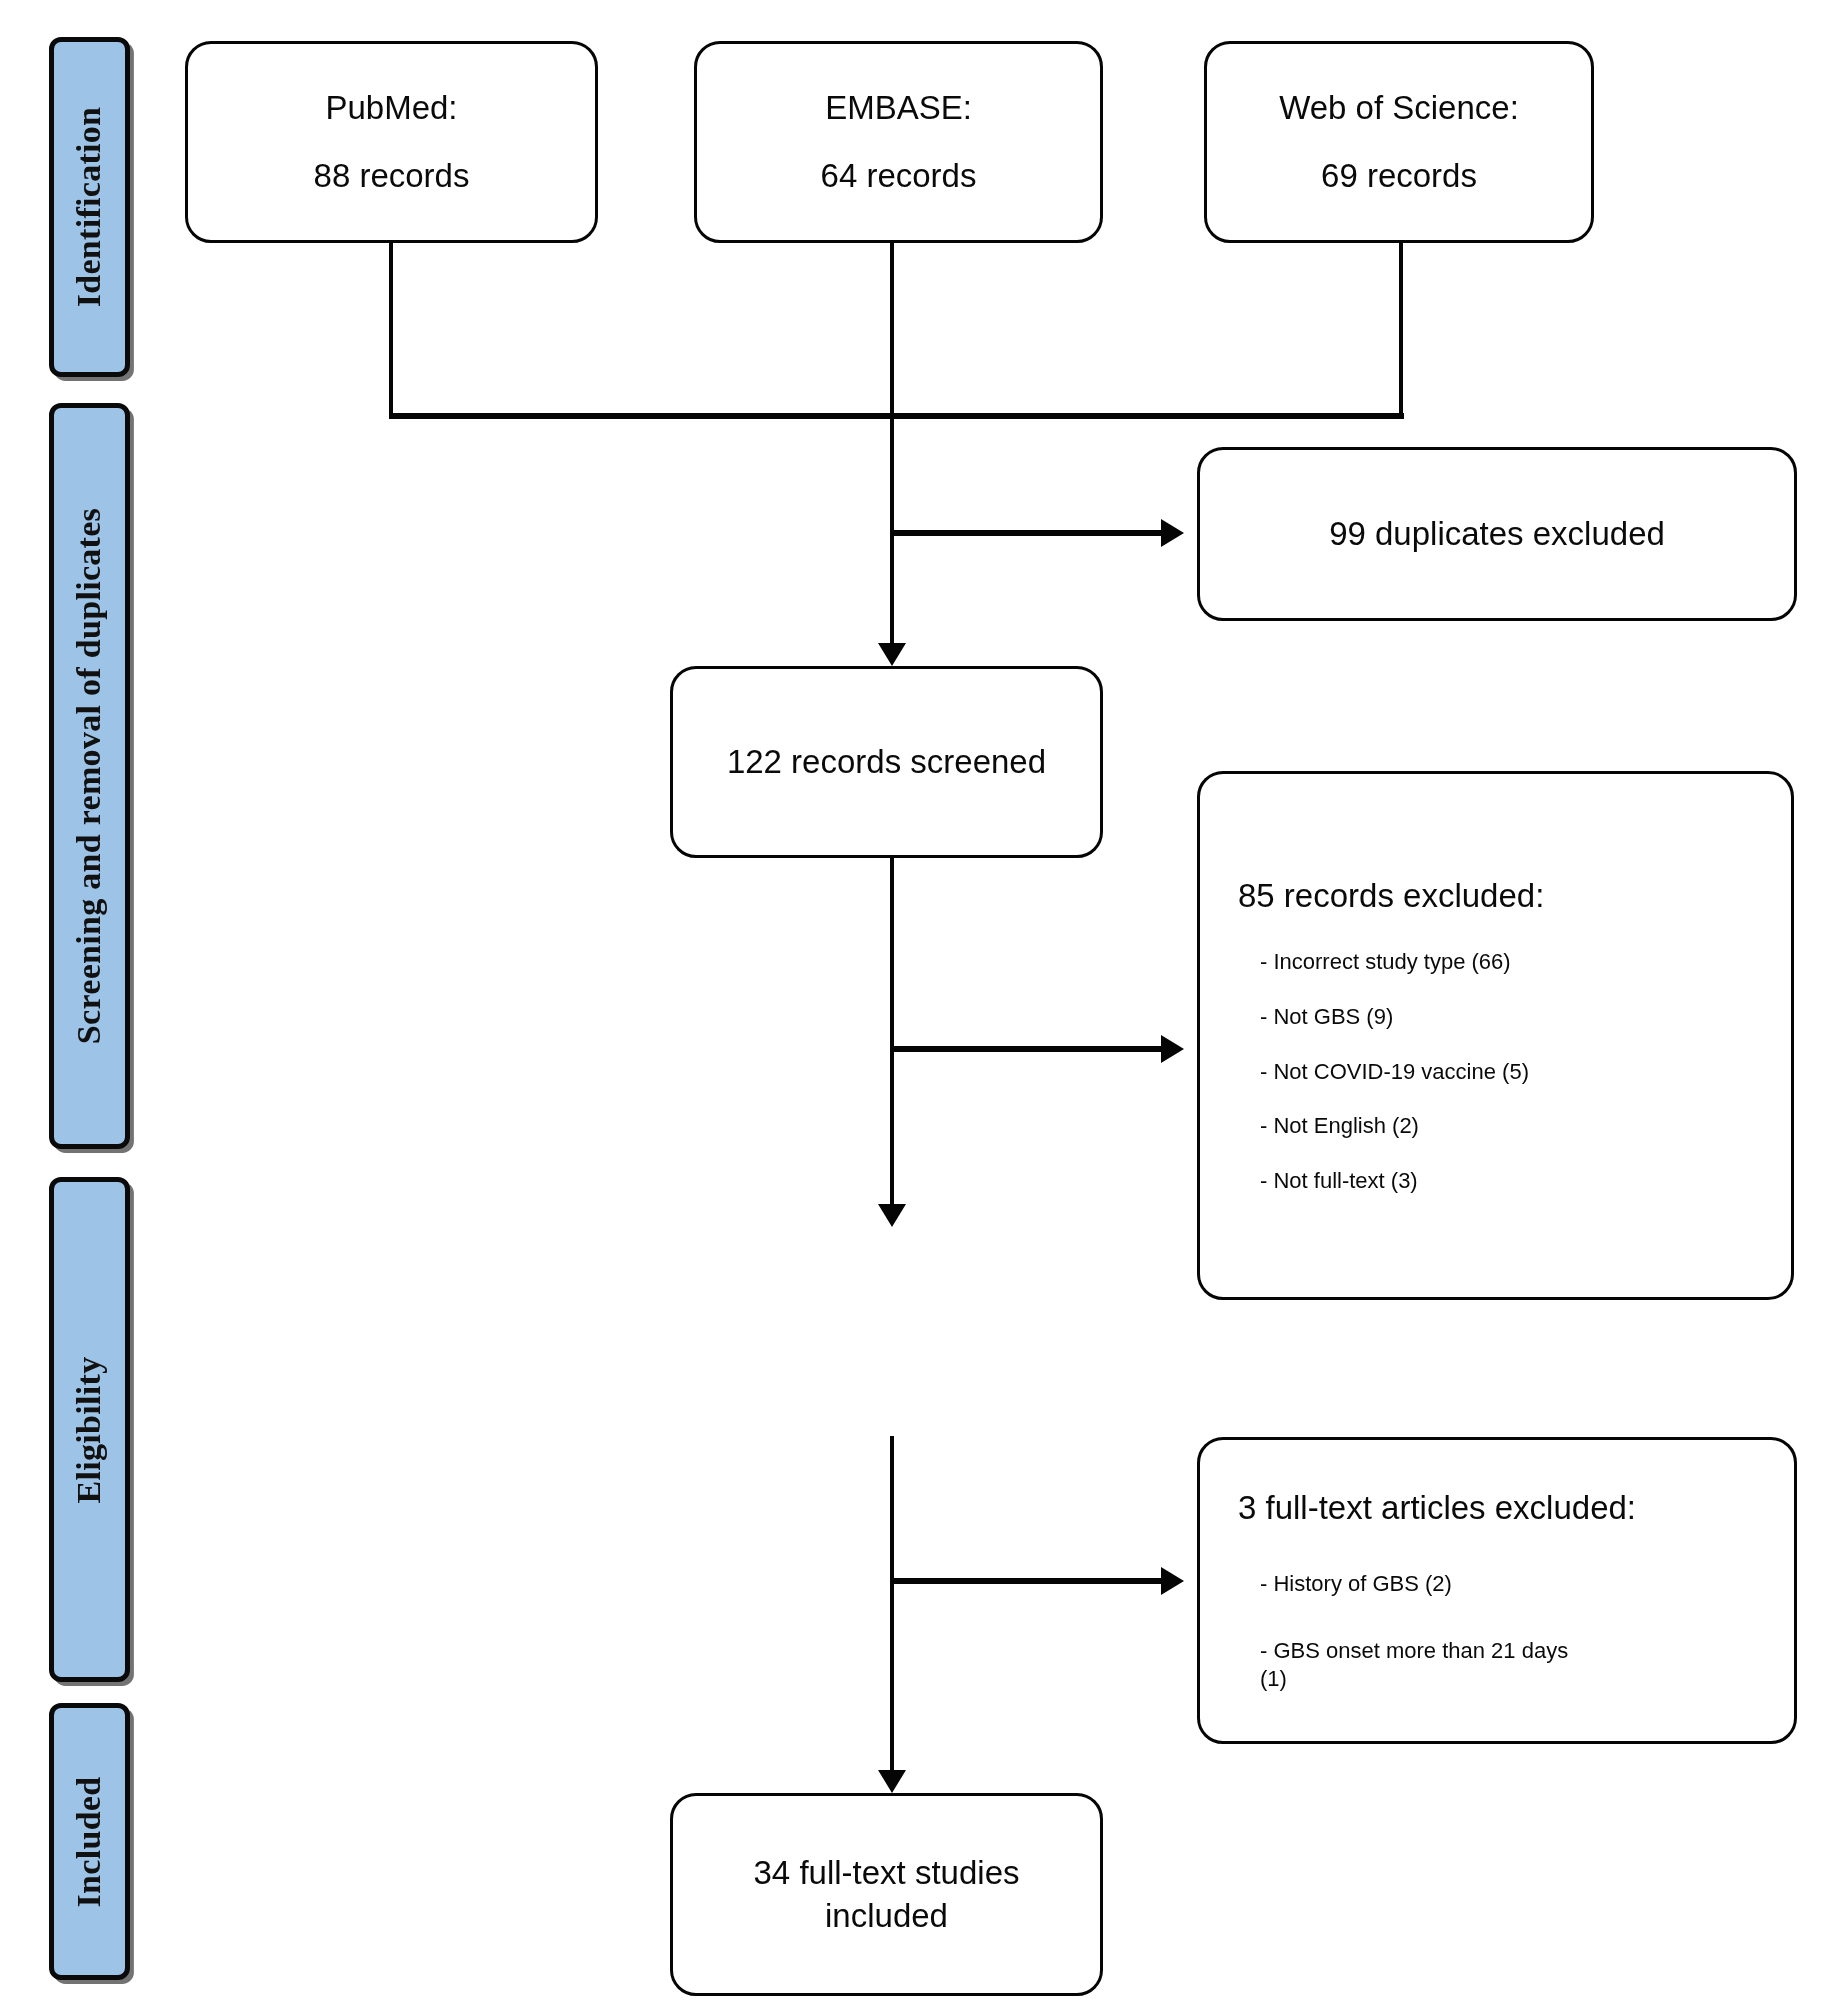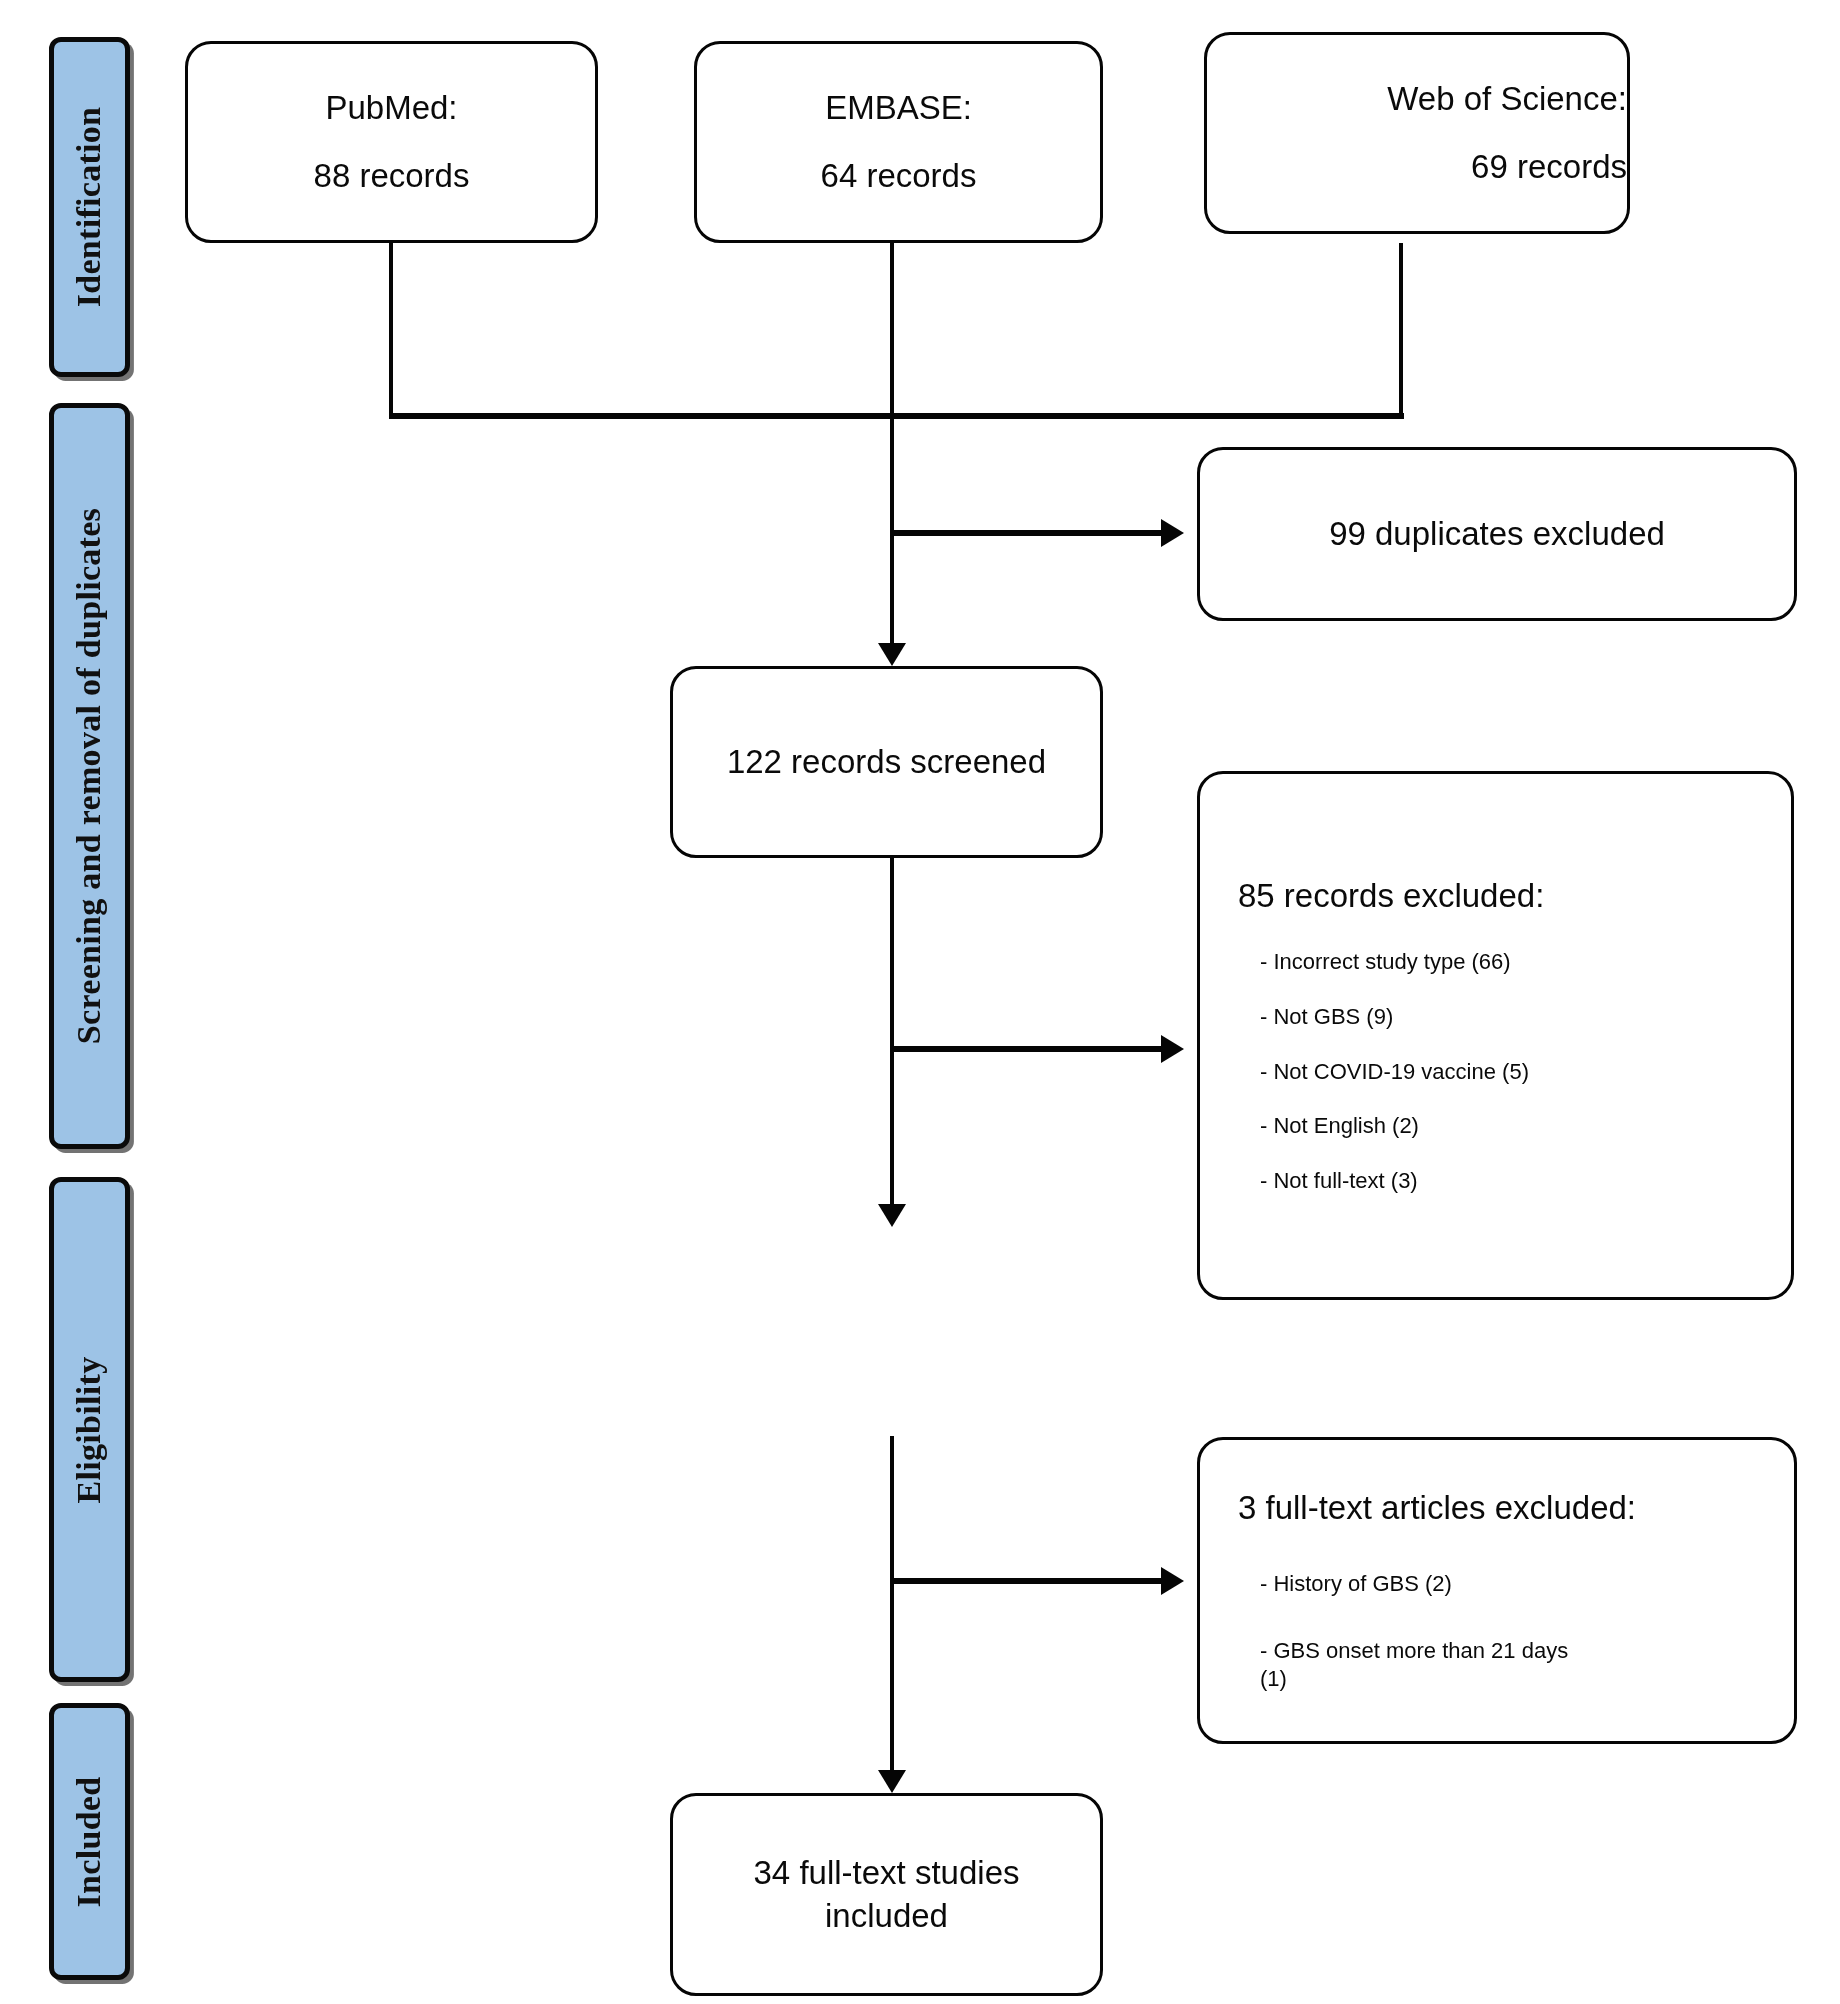--- a/index.html
+++ b/index.html
@@ -113,21 +113,21 @@
   <div class="flow-box center" style="left:185px; top:41px; width:413px; height:202px;align-items:center;">
     <span class="box-line src-title">PubMed:</span>
     <span class="box-line src-count">88 records</span>
   </div>
 
   <div class="flow-box center" style="left:694px; top:41px; width:409px; height:202px;">
     <span class="box-line src-title">EMBASE:</span>
     <span class="box-line src-count">64 records</span>
   </div>
 
-  <div class="flow-box center" style="left:1204px; top:32px; width:426px; height:202px;align-items:flex-end;">
+  <div class="flow-box center" style="left:1204px; top:41px; width:390px; height:202px;">
     <span class="box-line src-title">Web of Science:</span>
     <span class="box-line src-count">69 records</span>
   </div>
 
   <div class="vline" style="left:389px; top:243px; width:4.4px; height:174px;"></div>
   <div class="vline" style="left:890px; top:243px; width:4.4px; height:174px;"></div>
   <div class="vline" style="left:1399px; top:243px; width:4.4px; height:174px;"></div>
 
   <div class="hline" style="left:389px; top:413px; width:1015px; height:5.5px;"></div>
 

